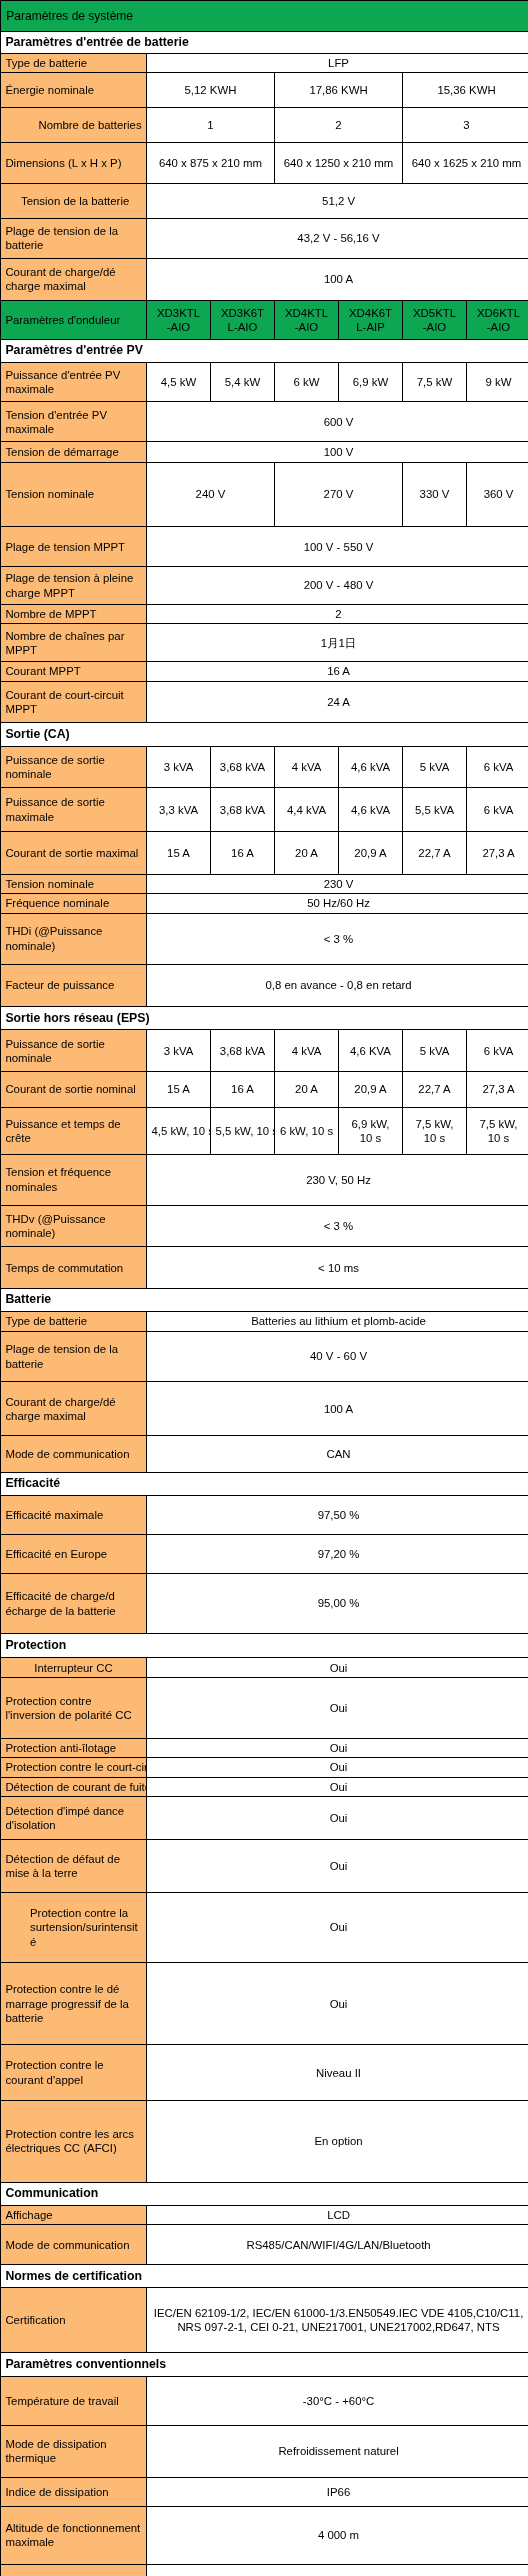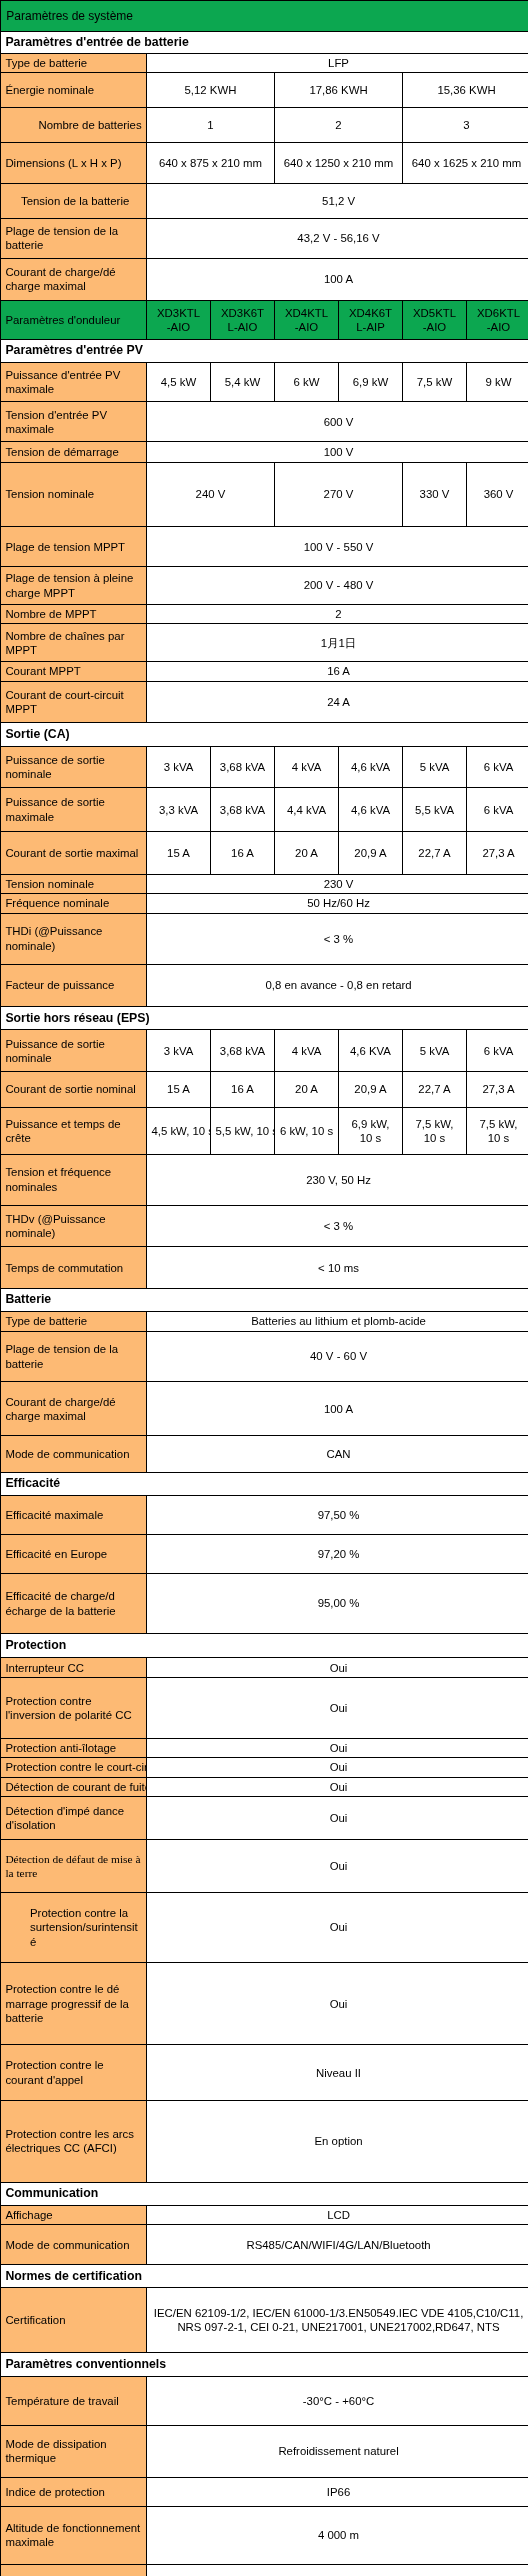--- a/index.html
+++ b/index.html
@@ -270,21 +270,21 @@
         <td class="val" colspan="6">97,20 %</td>
       </tr>
       <tr class="spec-row">
         <td class="label" style="height: 58px;">Efficacité de charge/d écharge de la batterie</td>
         <td class="val" colspan="6">95,00 %</td>
       </tr>
       <tr class="section-row">
         <td colspan="7" style="height: 19.4px;">Protection</td>
       </tr>
       <tr class="spec-row">
-        <td class="label" style="height: 16.7px;">Interrupteur CC</td>
+        <td class="label" style="height: 16.7px; text-align: center;">Interrupteur CC</td>
         <td class="val" colspan="6">Oui</td>
       </tr>
       <tr class="spec-row">
         <td class="label" style="height: 58px;">Protection contre l'inversion de polarité CC</td>
         <td class="val" colspan="6">Oui</td>
       </tr>
       <tr class="spec-row">
         <td class="label" style="height: 16.7px;">Protection anti-îlotage</td>
         <td class="val" colspan="6">Oui</td>
       </tr>
@@ -294,21 +294,21 @@
       </tr>
       <tr class="spec-row">
         <td class="label clip" style="height: 16.7px;">Détection de courant de fuite</td>
         <td class="val" colspan="6">Oui</td>
       </tr>
       <tr class="spec-row">
         <td class="label" style="height: 40px;">Détection d'impé dance d'isolation</td>
         <td class="val" colspan="6">Oui</td>
       </tr>
       <tr class="spec-row">
-        <td class="label" style="height: 50px; font-family: Liberation Serif, serif;">Détection de défaut de mise à la terre</td>
+        <td class="label" style="height: 50px;">Détection de défaut de mise à la terre</td>
         <td class="val" colspan="6">Oui</td>
       </tr>
       <tr class="spec-row">
         <td class="label" style="height: 68px; padding-left: 29px;">Protection contre la surtension/surintensité</td>
         <td class="val" colspan="6">Oui</td>
       </tr>
       <tr class="spec-row">
         <td class="label" style="height: 79px;">Protection contre le dé marrage progressif de la batterie</td>
         <td class="val" colspan="6">Oui</td>
       </tr>
@@ -343,21 +343,21 @@
       </tr>
       <tr class="spec-row">
         <td class="label" style="height: 46px;">Température de travail</td>
         <td class="val" colspan="6">-30°C - +60°C</td>
       </tr>
       <tr class="spec-row">
         <td class="label" style="height: 49px;">Mode de dissipation thermique</td>
         <td class="val" colspan="6">Refroidissement naturel</td>
       </tr>
       <tr class="spec-row">
-        <td class="label" style="height: 26.4px;">Indice de protection</td>
+        <td class="label" style="height: 26.4px;">Indice de dissipation</td>
         <td class="val" colspan="6">IP66</td>
       </tr>
       <tr class="spec-row">
         <td class="label" style="height: 55px;">Altitude de fonctionnement maximale</td>
         <td class="val" colspan="6">4 000 m</td>
       </tr>
       <tr class="spec-row">
         <td class="label" style="height: 35px;">Humidité relative</td>
         <td class="val" colspan="6">0 - 100 %</td>
       </tr>

